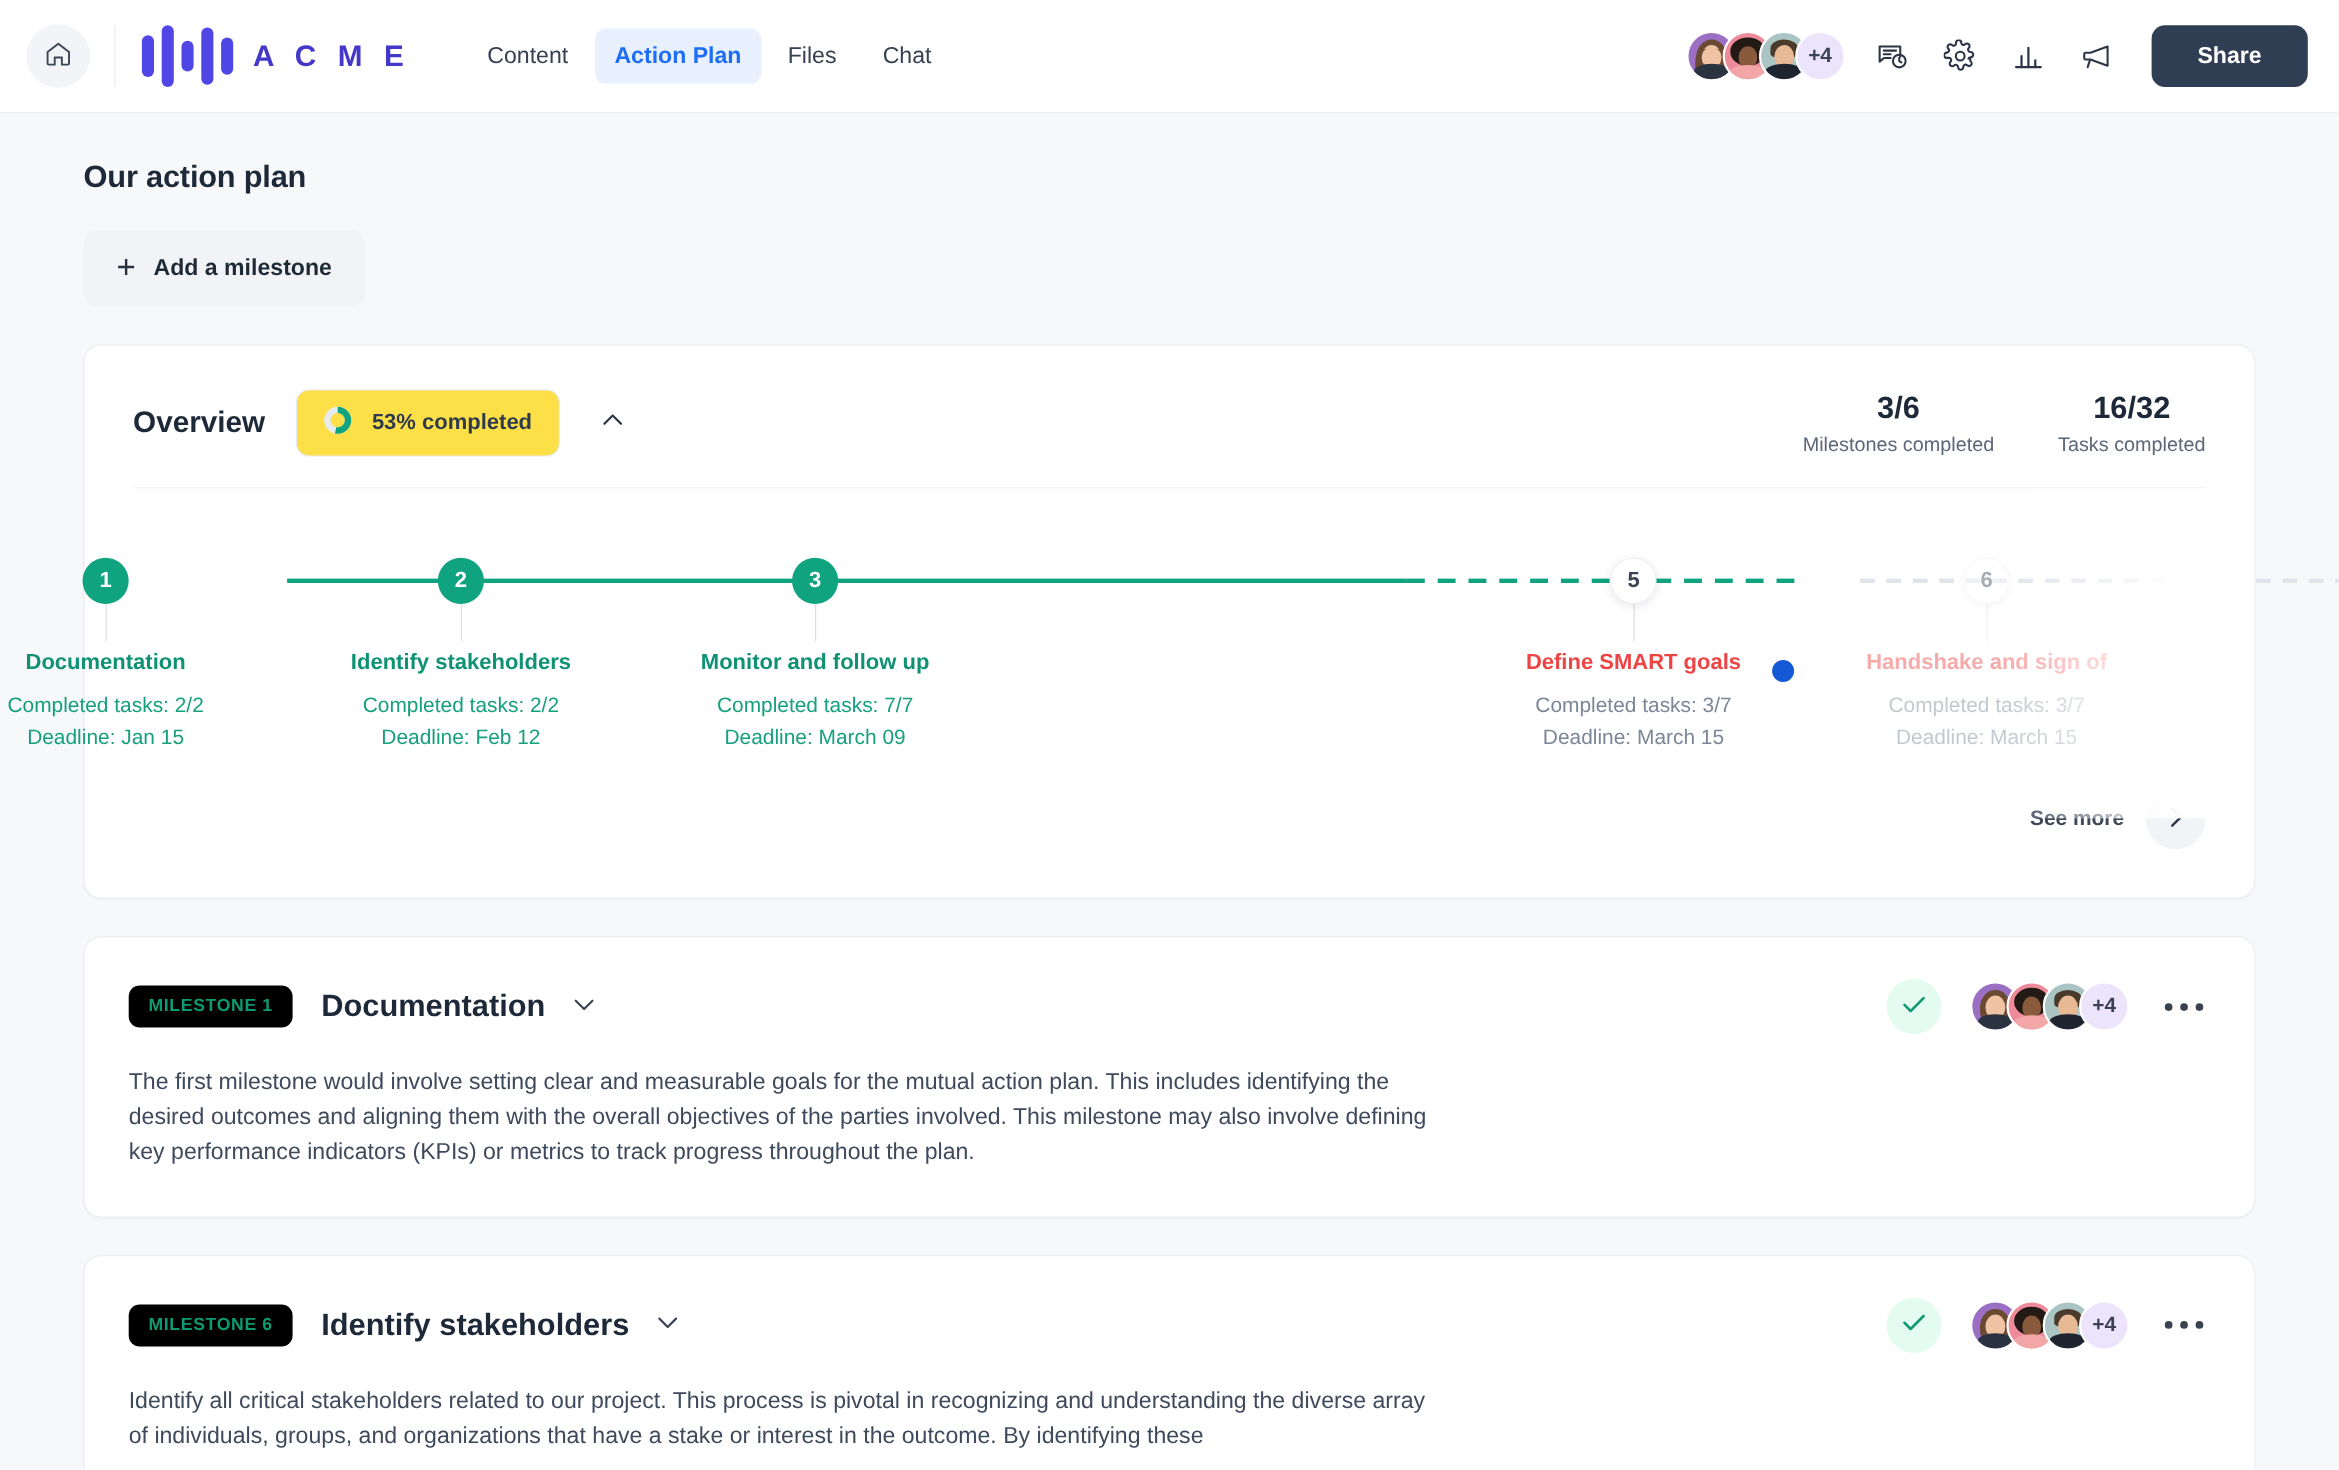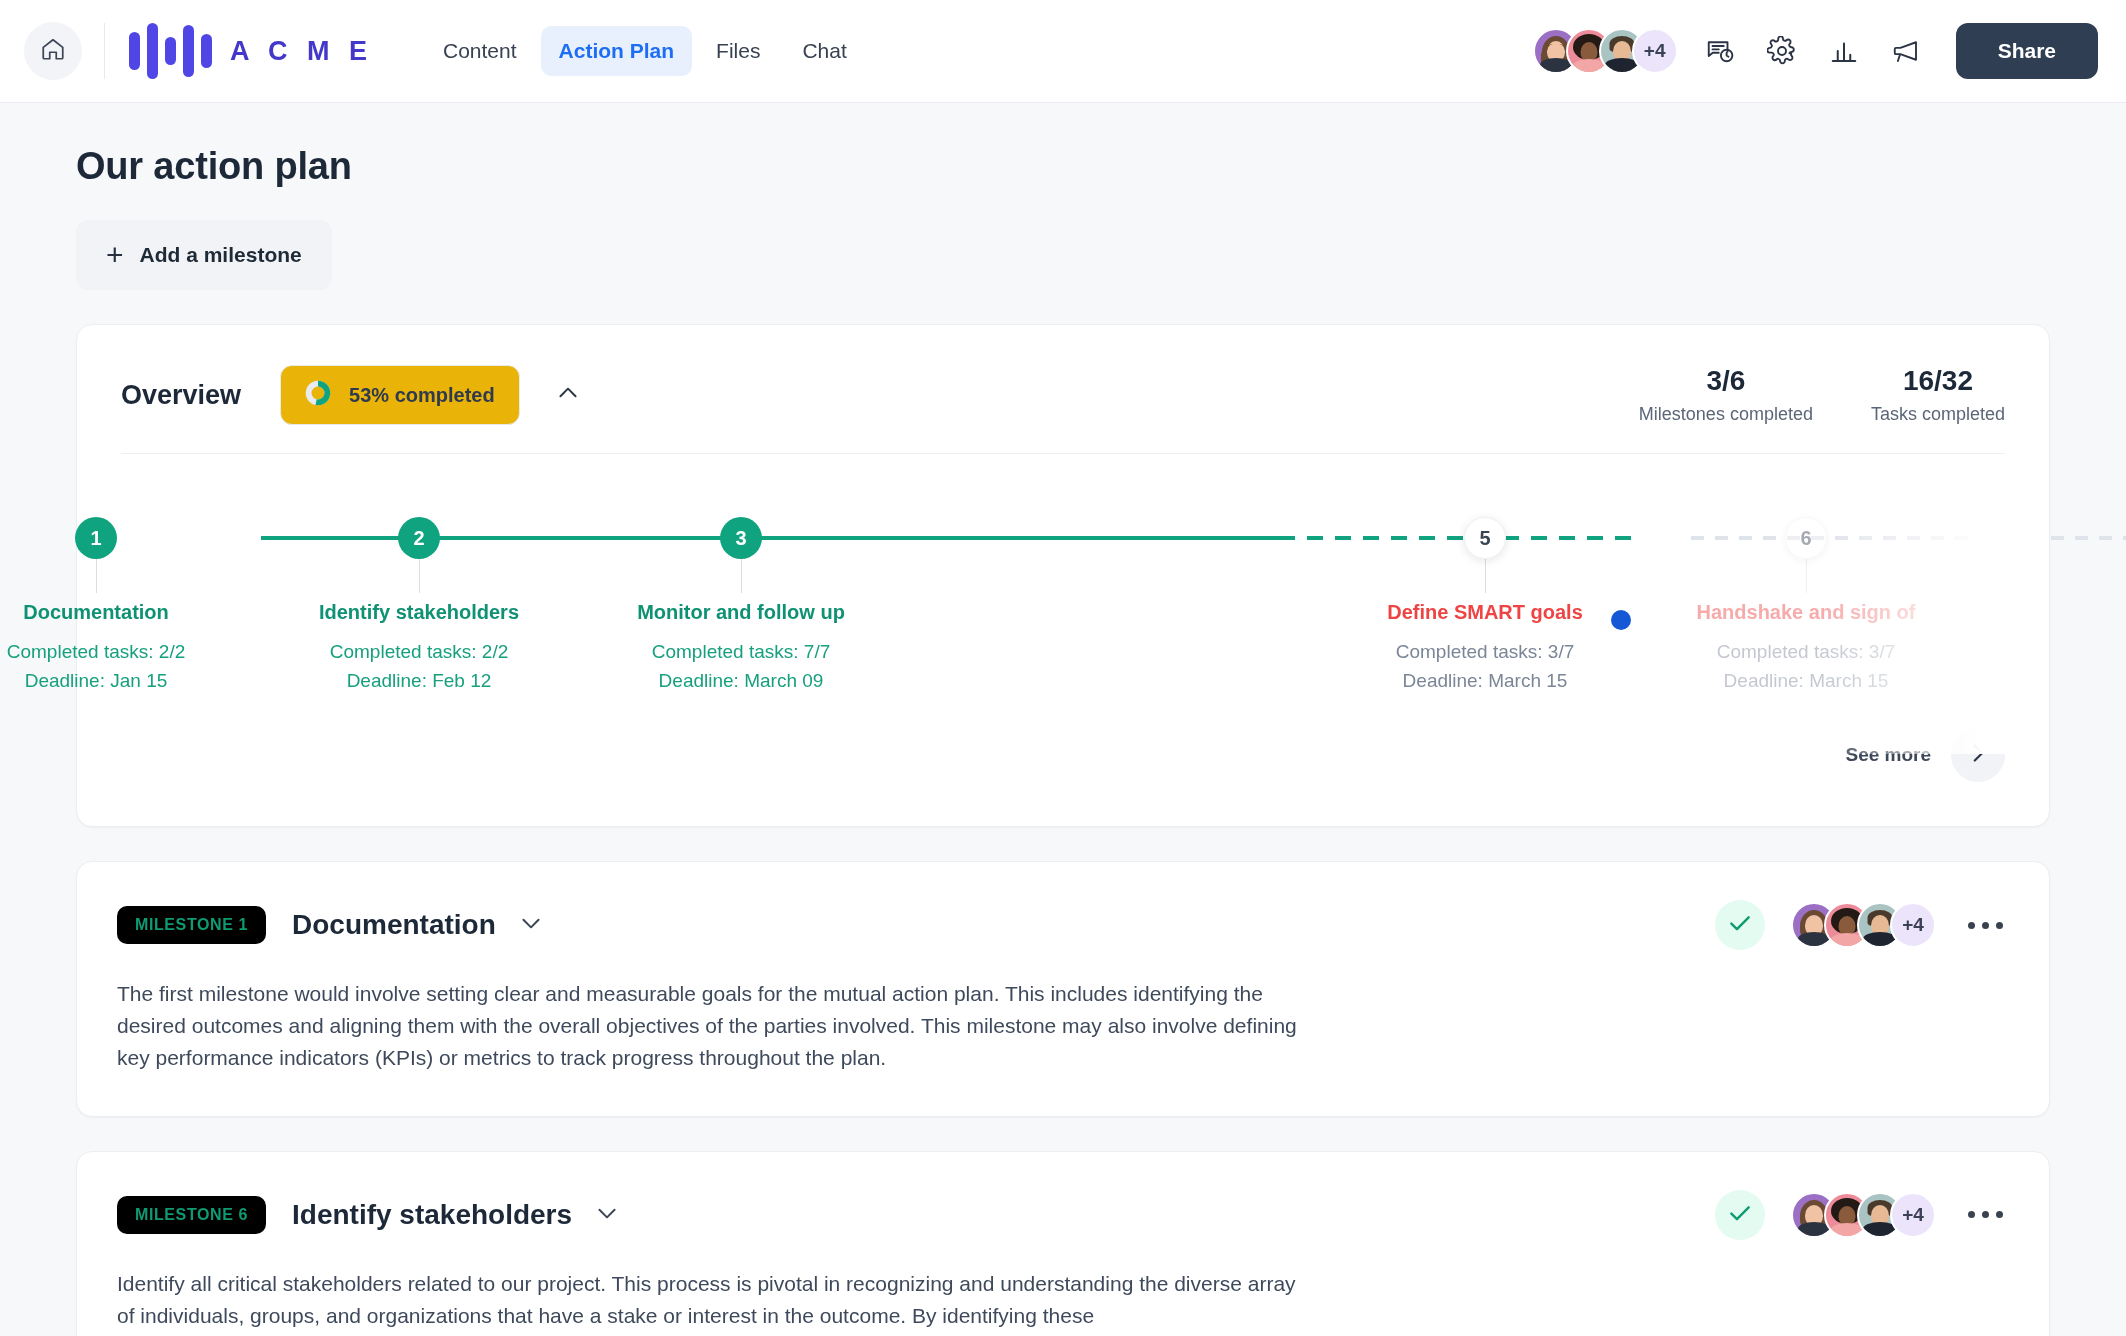--- a/index.html
+++ b/index.html
@@ -86,21 +86,21 @@
   .share-btn {
     background: #2f3e52; color: #fff;
     font-size: 21px; font-weight: 600;
     padding: 16px 42px; border-radius: 12px;
     border: none; cursor: pointer; margin-left: 8px;
     font-family: inherit;
   }
 
   
   .page { padding: 42px 76px 0 76px; }
-  .page-title { font-size: 38px; font-weight: 700; color: #1d2939; letter-spacing: -0.2px; }
+  .page-title { font-size: 28px; font-weight: 700; color: #1d2939; letter-spacing: -0.2px; }
   .page-sub { font-size: 22px; color: #667085; margin-top: 25px; }
 
   .add-milestone {
     margin-top: 32px;
     display: inline-flex; align-items: center; gap: 16px;
     background: #f1f3f7;
     border: none; border-radius: 12px;
     padding: 20px 30px;
     font-size: 21px; font-weight: 600; color: #1f2a37;
     cursor: pointer; font-family: inherit;
@@ -115,24 +115,24 @@
     margin-top: 34px;
   }
 
   
   .ov-head {
     display: flex; align-items: center;
     padding: 40px 44px 0 44px;
   }
   .ov-title { font-size: 27px; font-weight: 700; color: #1d2939; }
   .pct-pill {
-    margin-left: 39px;
+    margin-left: 28px;
     display: inline-flex; align-items: center; gap: 18px;
     border: 1px solid #e7eaef; border-radius: 12px;
-    padding: 14px 24px; background: #eab308;
+    padding: 14px 24px; background: #fde047;
   }
   .pct-text { font-size: 20px; font-weight: 600; color: #2f3b4d; }
   .collapse-btn {
     margin-left: 26px; width: 44px; height: 44px;
     display: flex; align-items: center; justify-content: center;
     cursor: pointer; color: #2c3542;
   }
   .ov-stats { margin-left: auto; display: flex; gap: 58px; text-align: center; }
   .stat-num { font-size: 28px; font-weight: 700; color: #1d2939; }
   .stat-lbl { font-size: 18px; color: #5b6678; margin-top: 7px; }

